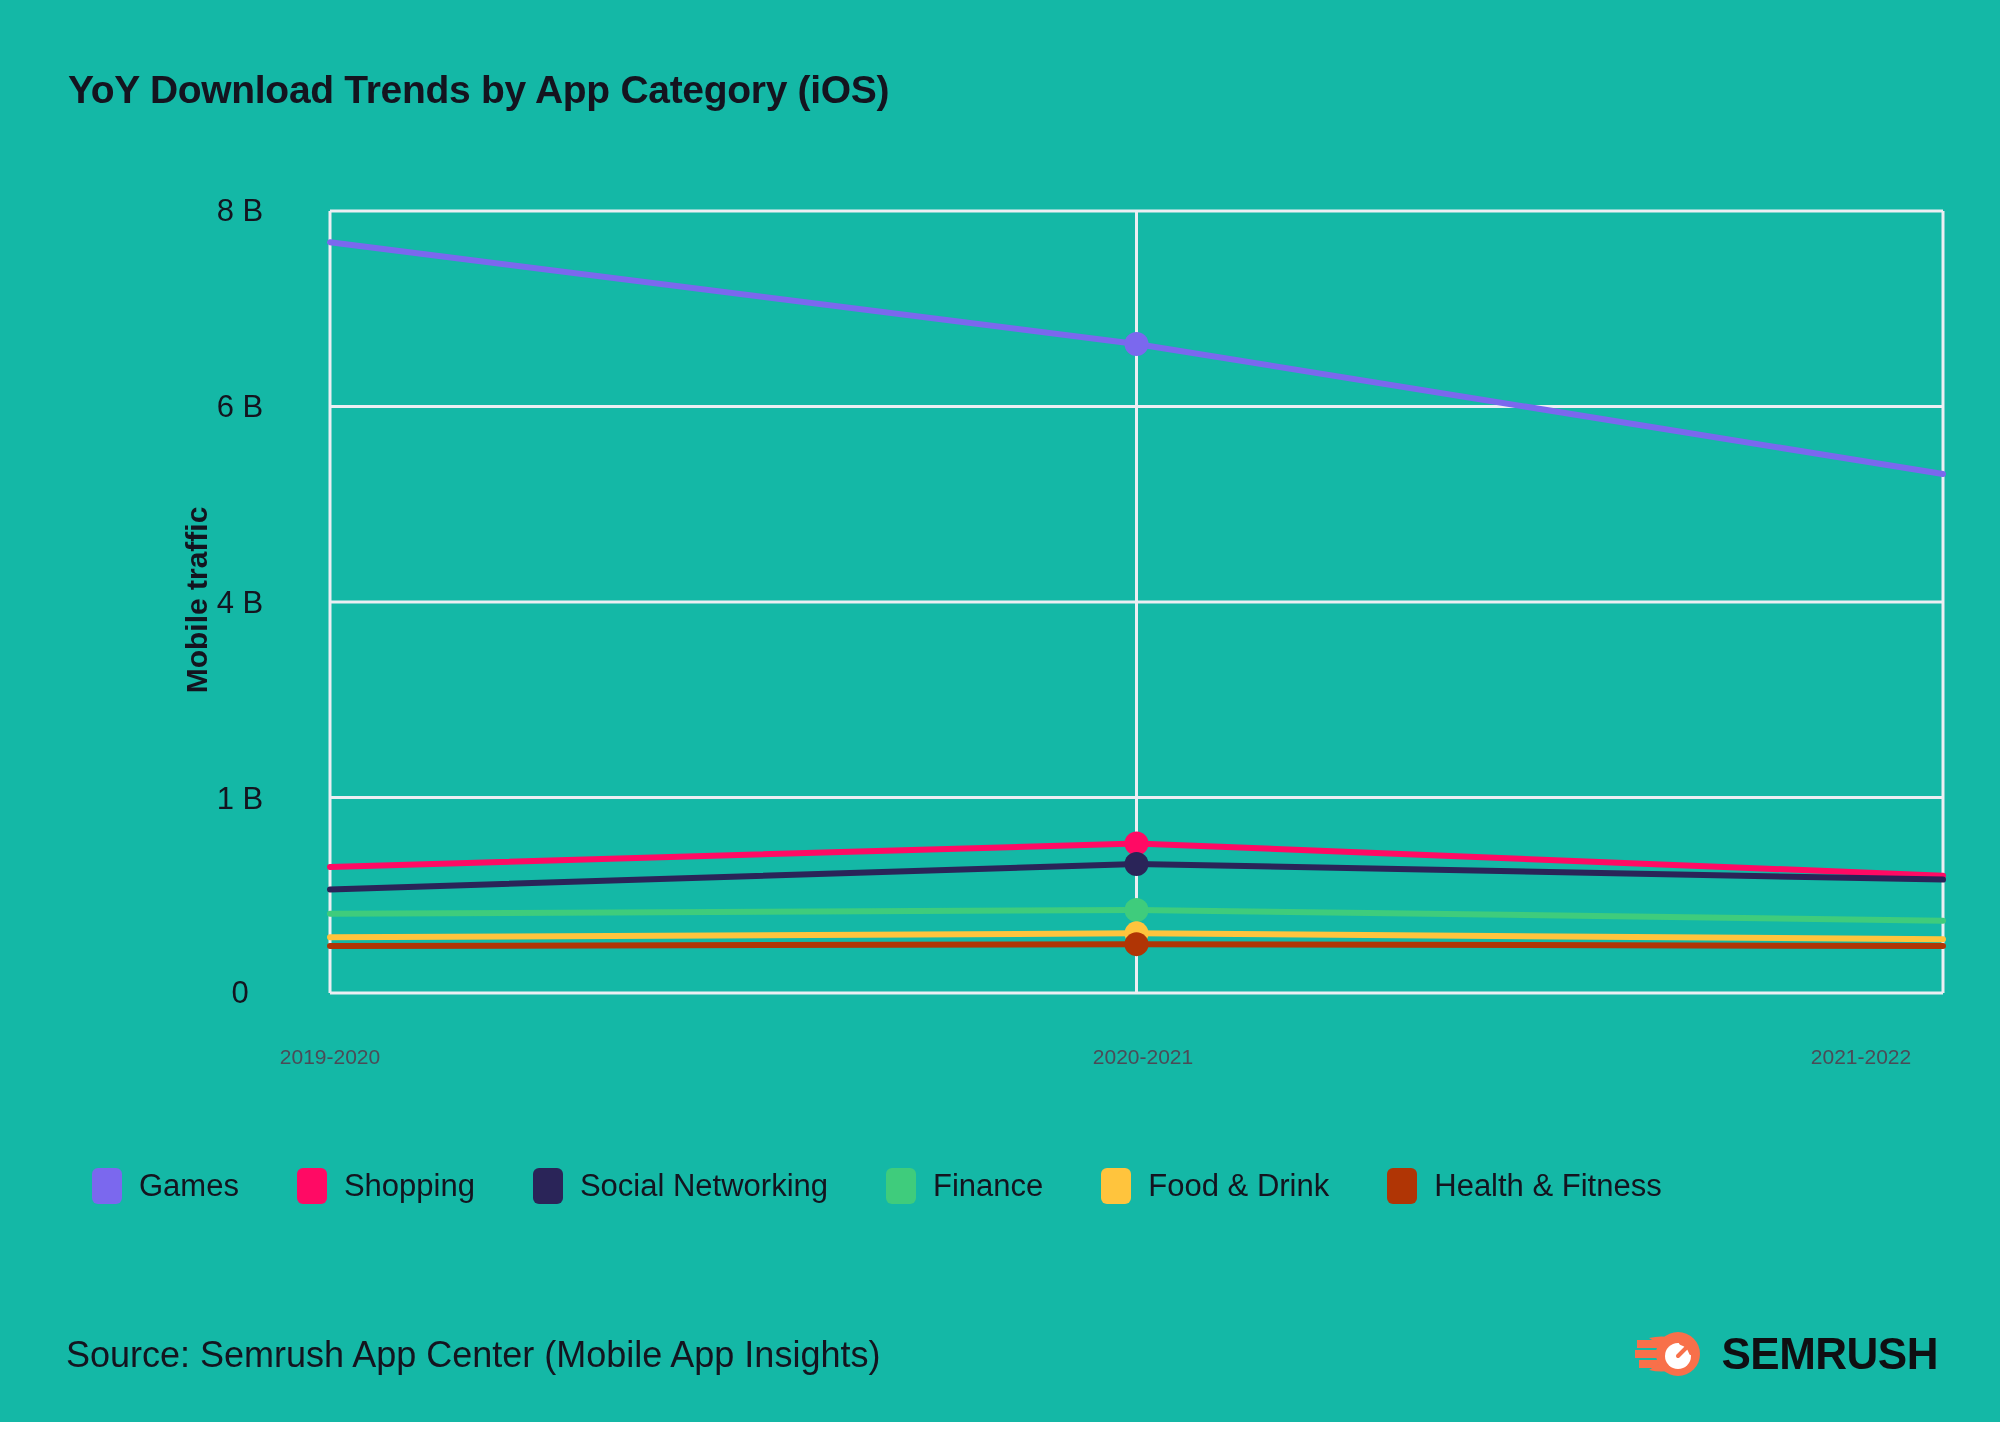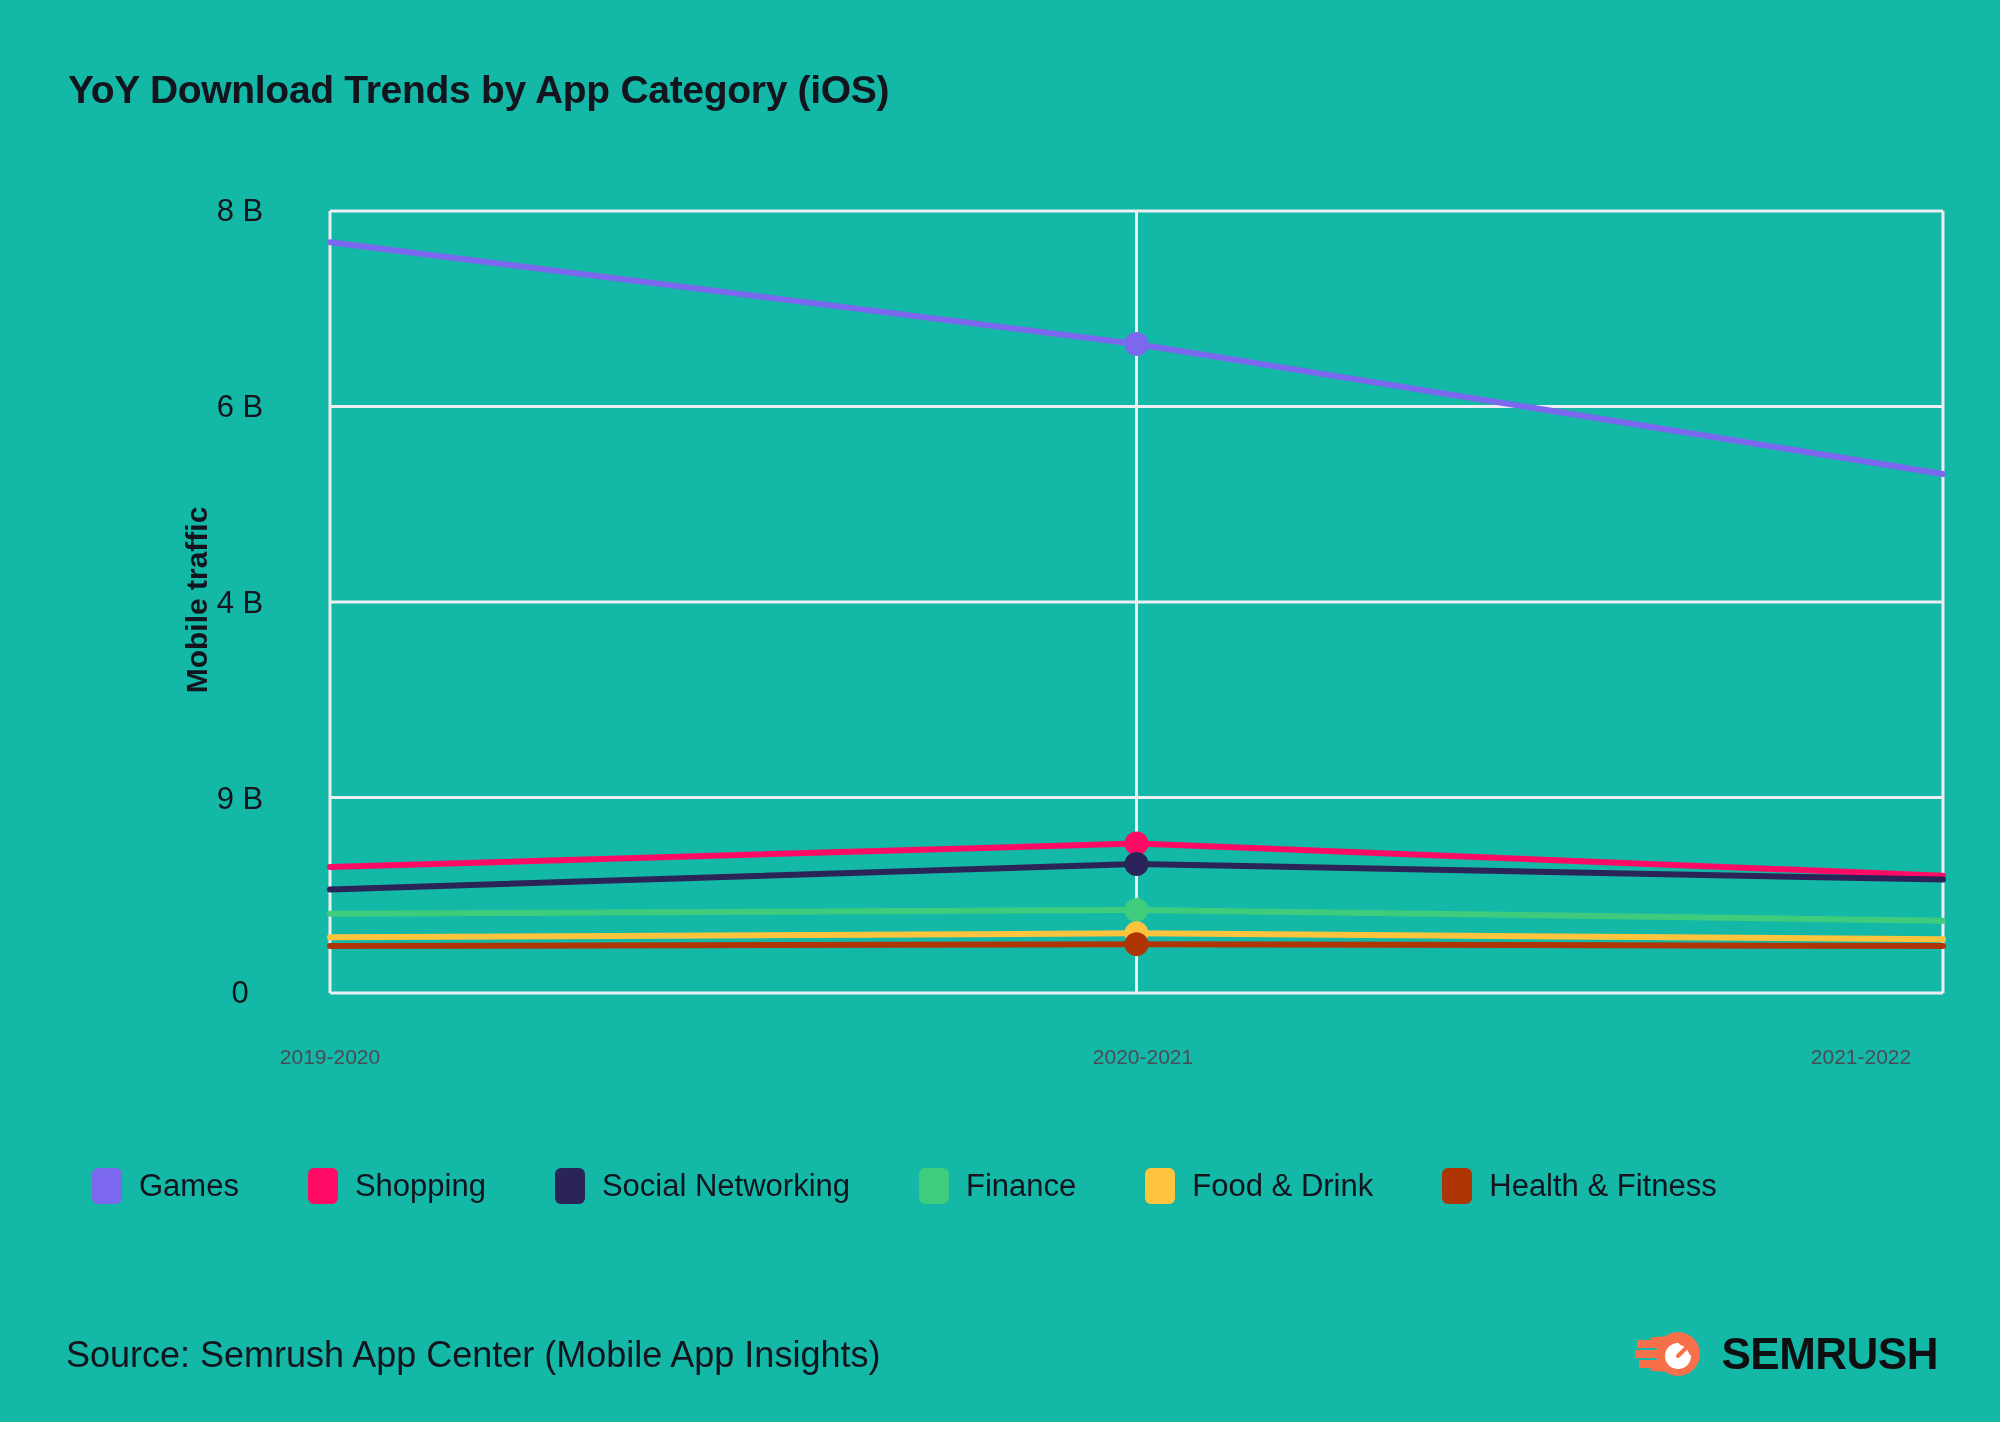--- a/index.html
+++ b/index.html
@@ -60,21 +60,21 @@
     white-space: nowrap;
     transform: translateX(-50%);
   }
 
   
   .legend {
     position: absolute;
     left: 92px; top: 1168px;
     display: flex;
     align-items: center;
-    gap: 15px;
+    gap: 4px;
   }
   .legend-item {
     display: flex;
     align-items: center;
     margin-right: 54px;
   }
   .legend-swatch {
     width: 30px; height: 36px;
     border-radius: 6px;
     margin-right: 17px;
@@ -119,21 +119,21 @@
   <div class="chart-title">YoY Download Trends by App Category (iOS)</div>
 
   <div class="plot-wrap">
 
     <div class="y-axis-title">Mobile traffic</div>
 
     <div class="ytick-col">
       <div class="ytick" style="top:211px">8 B</div>
       <div class="ytick" style="top:407px">6 B</div>
       <div class="ytick" style="top:603px">4 B</div>
-      <div class="ytick" style="top:799px">9 B</div>
+      <div class="ytick" style="top:799px">1 B</div>
       <div class="ytick" style="top:993px">0</div>
     </div>
 
     <svg class="plot-svg" id="plot-svg" width="2000" height="1100">
         <line x1="330" y1="211" x2="1943" y2="211" stroke="#eceef3" stroke-width="3"></line>
         <line x1="330" y1="993" x2="1943" y2="993" stroke="#eceef3" stroke-width="3"></line>
         <line x1="330" y1="797.5" x2="1943" y2="797.5" stroke="#eceef3" stroke-width="3"></line>
         <line x1="330" y1="602" x2="1943" y2="602" stroke="#eceef3" stroke-width="3"></line>
         <line x1="330" y1="406.5" x2="1943" y2="406.5" stroke="#eceef3" stroke-width="3"></line>
         <line x1="330" y1="211" x2="330" y2="993" stroke="#eceef3" stroke-width="3"></line>

